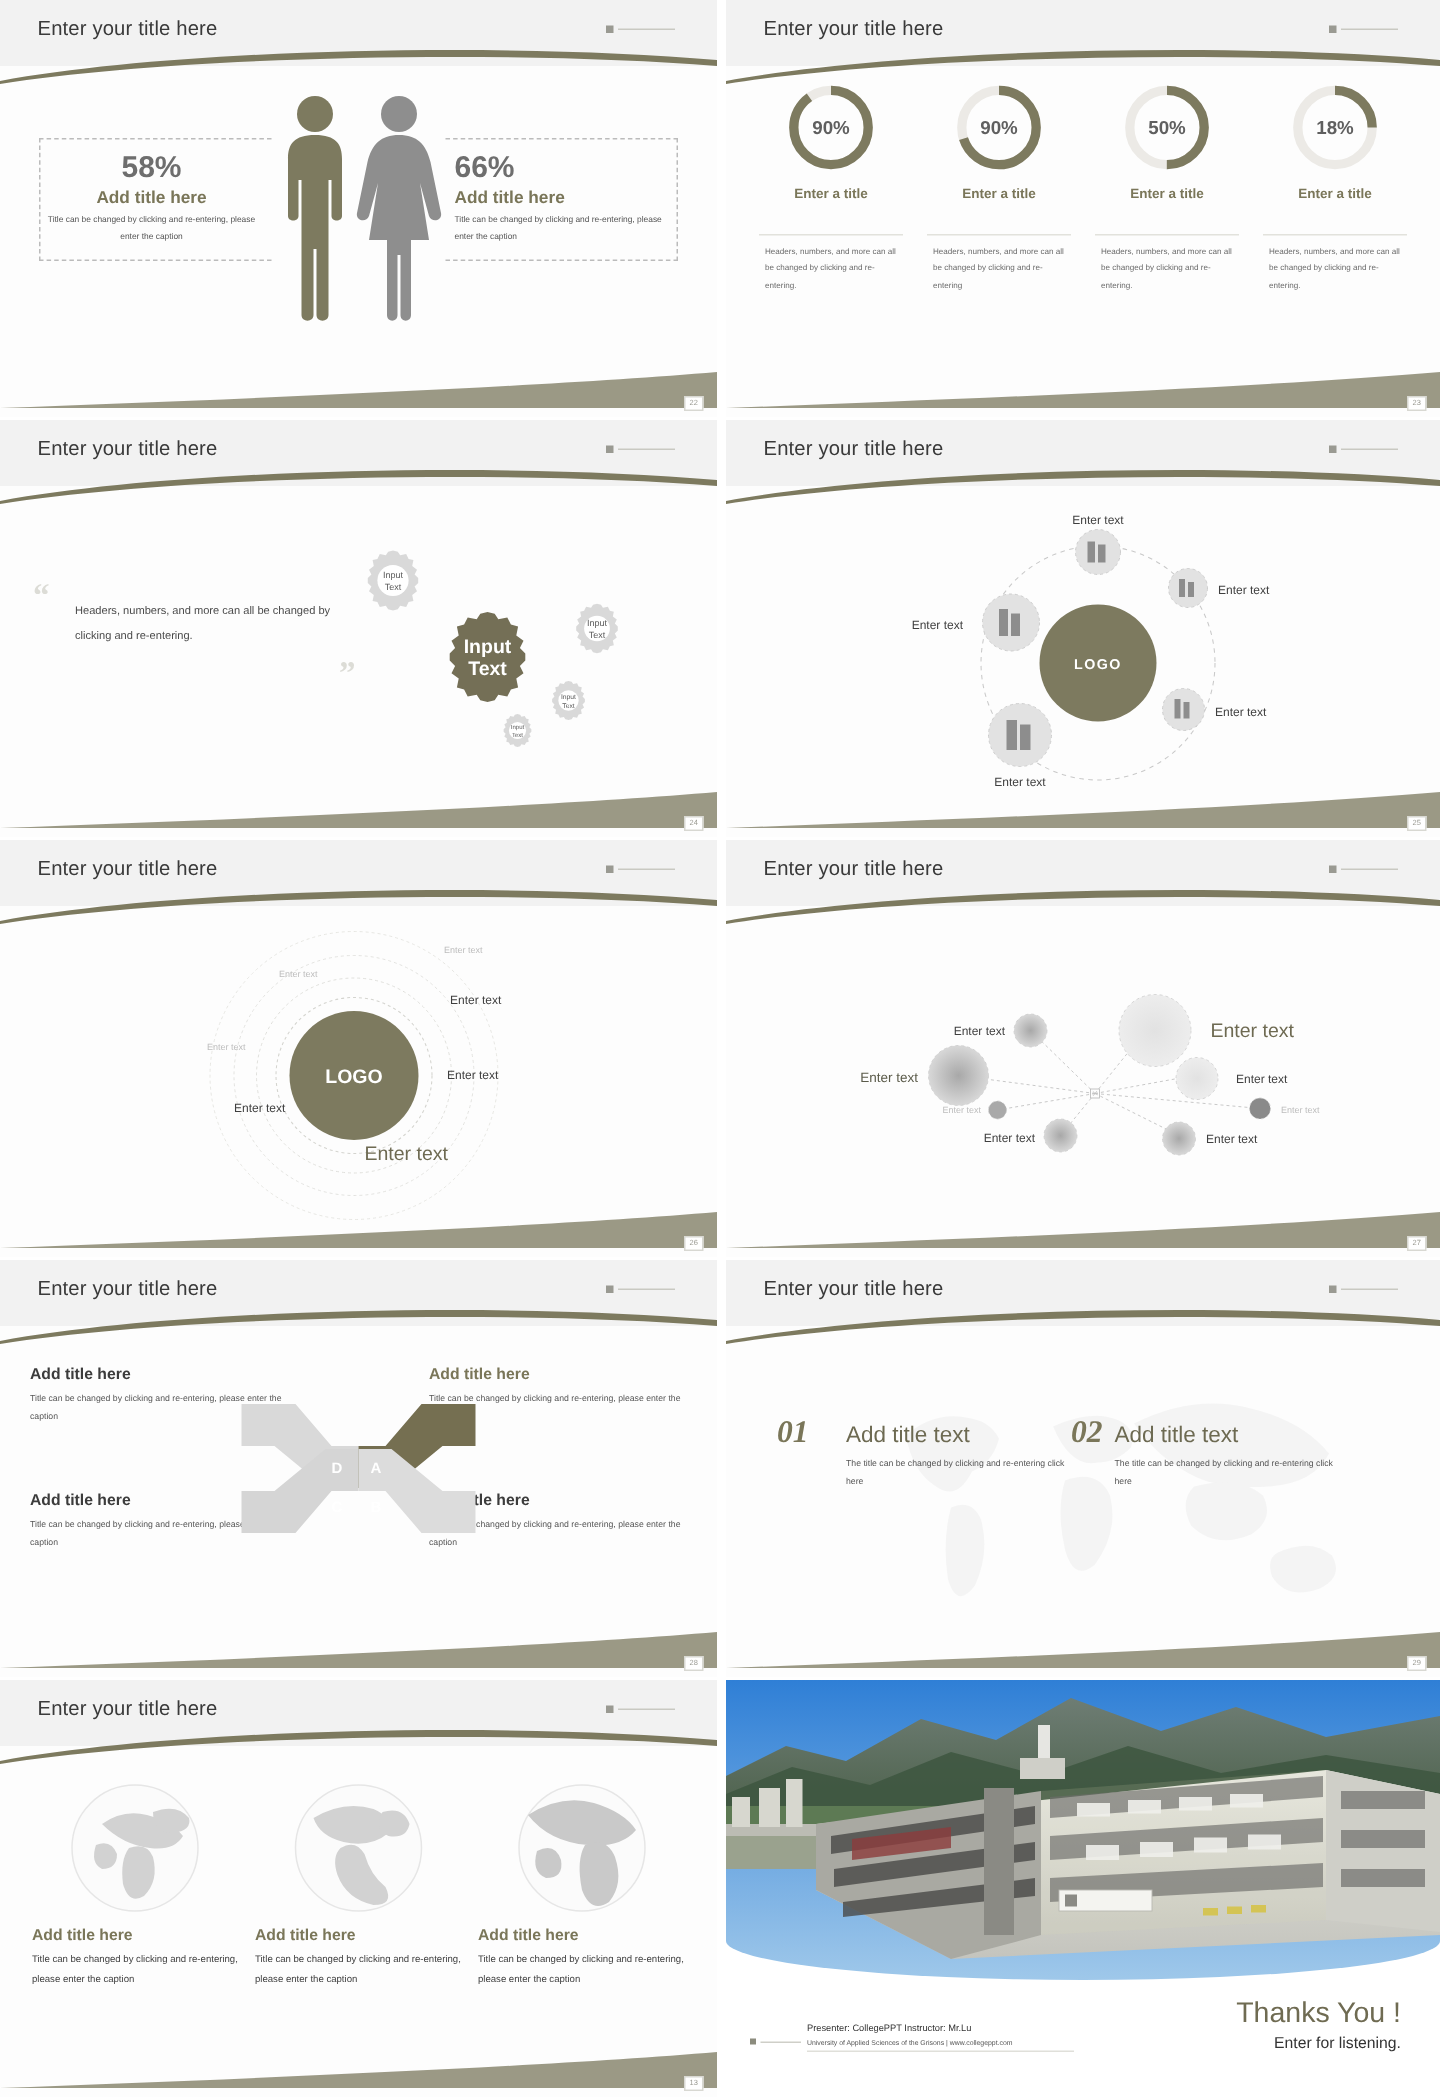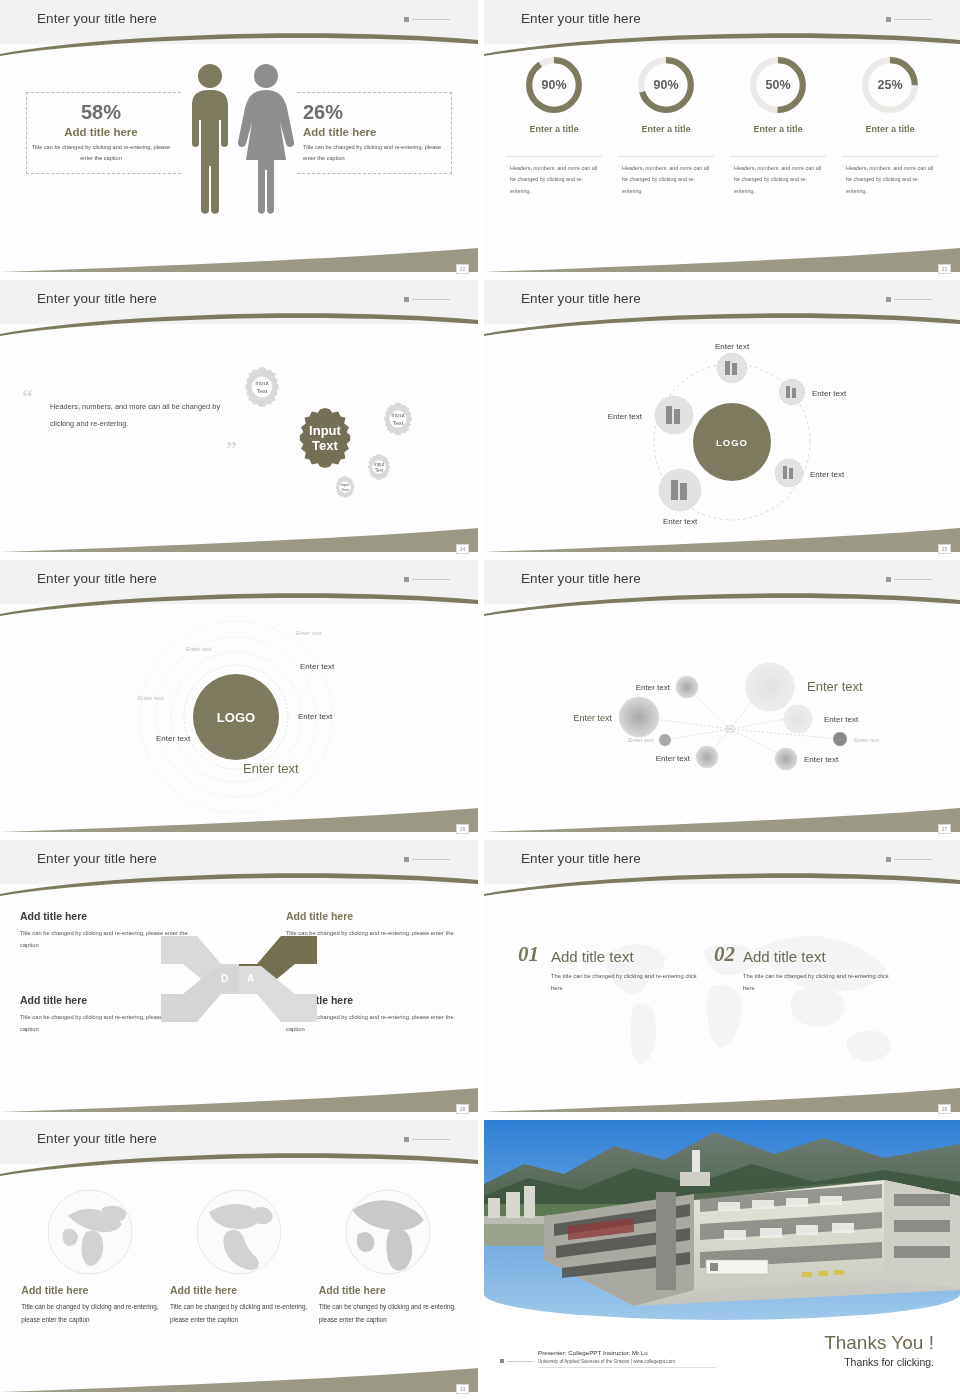--- a/index.html
+++ b/index.html
@@ -8,21 +8,21 @@
     background:#ffffff;
     font-family:"Liberation Sans", sans-serif;
     overflow:hidden;
   }
   .deck { display:grid; grid-template-columns:478px 476px; grid-auto-rows:278px;
           column-gap:6px; row-gap:2px; width:960px; height:1400px; padding:0 0 0 0; }
   .slide { position:relative; overflow:hidden; background:#fdfdfd; }
 
   
   .hdr { position:absolute; top:0; left:0; right:0; height:44px; background:#f2f2f2; }
-  .title { position:absolute; top:11px; left:37px; font-size:13.5px; color:#3a3a3a;
+  .title { position:absolute; top:11px; left:25px; font-size:13.5px; color:#3a3a3a;
            letter-spacing:.1px; }
   .hdr-mark { position:absolute; top:17px; right:28px; width:46px; height:6px; }
   .hdr-mark i { display:block; width:5px; height:5px; background:#9a9a92; float:left; }
   .hdr-mark b { display:block; margin-left:8px; height:1px; background:#c9c9c2; margin-top:2px; }
   .sw-top, .sw-bot { position:absolute; left:0; right:0; height:26px; overflow:hidden; }
   .sw-top { top:30px; }
   .sw-bot { bottom:6px; }
   .sw-top svg, .sw-bot svg { display:block; width:100%; height:100%; }
 
   .pgnum { position:absolute; right:9px; bottom:4px; width:13px; height:10px;
@@ -122,21 +122,21 @@
         <path d="M478,2 C360,12 160,20 0,26 L478,26 Z" fill="#8a8770" opacity=".85"></path>
       </svg>
     </div>
     <div class="canvas">
       <div class="s1-left">
         <div class="s1-pct">58%</div>
         <div class="s1-h">Add title here</div>
         <div class="s1-p">Title can be changed by clicking and re-entering, please enter the caption</div>
       </div>
       <div class="s1-right">
-        <div class="s1-pct">26%</div>
+        <div class="s1-pct">66%</div>
         <div class="s1-h">Add title here</div>
         <div class="s1-p">Title can be changed by clicking and re-entering, please enter the caption</div>
       </div>
       <svg class="s1-fig" width="130" height="160" viewBox="0 0 130 160">
         <g fill="#7d7a5f">
           <circle cx="36" cy="16" r="12"></circle>
           <path d="M36,30 C22,30 18,36 18,46 L18,84 C18,88 25,88 25,84 L25,60 L27,60 L27,150
                    C27,155 35,155 35,150 L35,106 L37,106 L37,150 C37,155 45,155 45,150
                    L45,60 L47,60 L47,84 C47,88 54,88 54,84 L54,46 C54,36 50,30 36,30 Z"></path>
         </g>
@@ -203,21 +203,21 @@
           </div>
           <div class="d-title">Enter a title</div>
           <div class="d-desc">Headers, numbers, and more can all be changed by clicking and re-entering.</div>
         </div>
         <div class="donut-col">
           <div class="donut">
             <svg viewBox="0 0 40 40">
                 <circle cx="20" cy="20" r="16" fill="none" stroke="#eceae6" stroke-width="4"></circle>
               <circle class="arc" cx="20" cy="20" r="16" fill="none" stroke="#7d7a5f" stroke-width="4" stroke-linecap="butt" transform="rotate(-90 20 20)" stroke-dasharray="25.132741228718345 100.53096491487338"></circle>
               </svg>
-            <div class="val">25%</div>
+            <div class="val">18%</div>
           </div>
           <div class="d-title">Enter a title</div>
           <div class="d-desc">Headers, numbers, and more can all be changed by clicking and re-entering.</div>
         </div>
       </div>
     </div>
     <div class="pgnum">23</div>
   </div>
 
   <div class="slide">
@@ -550,21 +550,21 @@
         <g fill="#ececec">
           <path d="M120,62 q18,-16 40,-12 q16,2 22,14 q-4,16 -18,22 q-10,20 -24,10 q-16,-10 -20,-34 Z"></path>
           <path d="M150,110 q14,-6 20,8 q6,22 -4,44 q-12,16 -18,-4 q-4,-26 2,-48 Z"></path>
           <path d="M218,56 q26,-12 44,-4 q12,6 8,18 q-10,10 -22,10 q-18,4 -30,-24 Z"></path>
           <path d="M226,92 q22,-8 30,10 q6,24 -10,46 q-14,12 -20,-10 q-6,-26 0,-46 Z"></path>
           <path d="M272,54 q40,-20 78,-10 q34,8 52,30 q-10,20 -40,22 q-30,2 -48,-6 q-26,-12 -42,-36 Z"></path>
           <path d="M312,96 q30,-8 46,6 q8,16 -8,26 q-24,10 -40,-6 q-8,-16 2,-26 Z"></path>
           <path d="M368,140 q22,-10 36,2 q8,14 -8,22 q-22,8 -32,-8 q-4,-12 4,-16 Z"></path>
         </g>
       </svg>
-      <div style="position:absolute; left:34px; top:56px; display:flex; gap:12px;">
+      <div style="position:absolute; left:34px; top:56px; display:flex; gap:25px;">
         <div class="num">01</div>
         <div style="width:150px; padding-top:6px;">
           <div class="n-h">Add title text</div>
           <div class="n-p">The title can be changed by clicking and re-entering click here</div>
         </div>
       </div>
       <div style="position:absolute; left:230px; top:56px; display:flex; gap:8px;">
         <div class="num">02</div>
         <div style="width:150px; padding-top:6px;">
           <div class="n-h">Add title text</div>
@@ -709,17 +709,17 @@
     <div class="pres-mark">
         <i></i>
         <b></b>
       </div>
     <div class="pres">
       <div class="l1">Presenter: CollegePPT   Instructor: Mr.Lu</div>
       <div class="l2">University of Applied Sciences of the Grisons  |  www.collegeppt.com</div>
     </div>
     <div class="thanks">
       <div class="t-big">Thanks You !</div>
-      <div class="t-sm">Thanks for clicking.</div>
+      <div class="t-sm">Enter for listening.</div>
     </div>
   </div>
 
 </div>
 
 </body></html>

